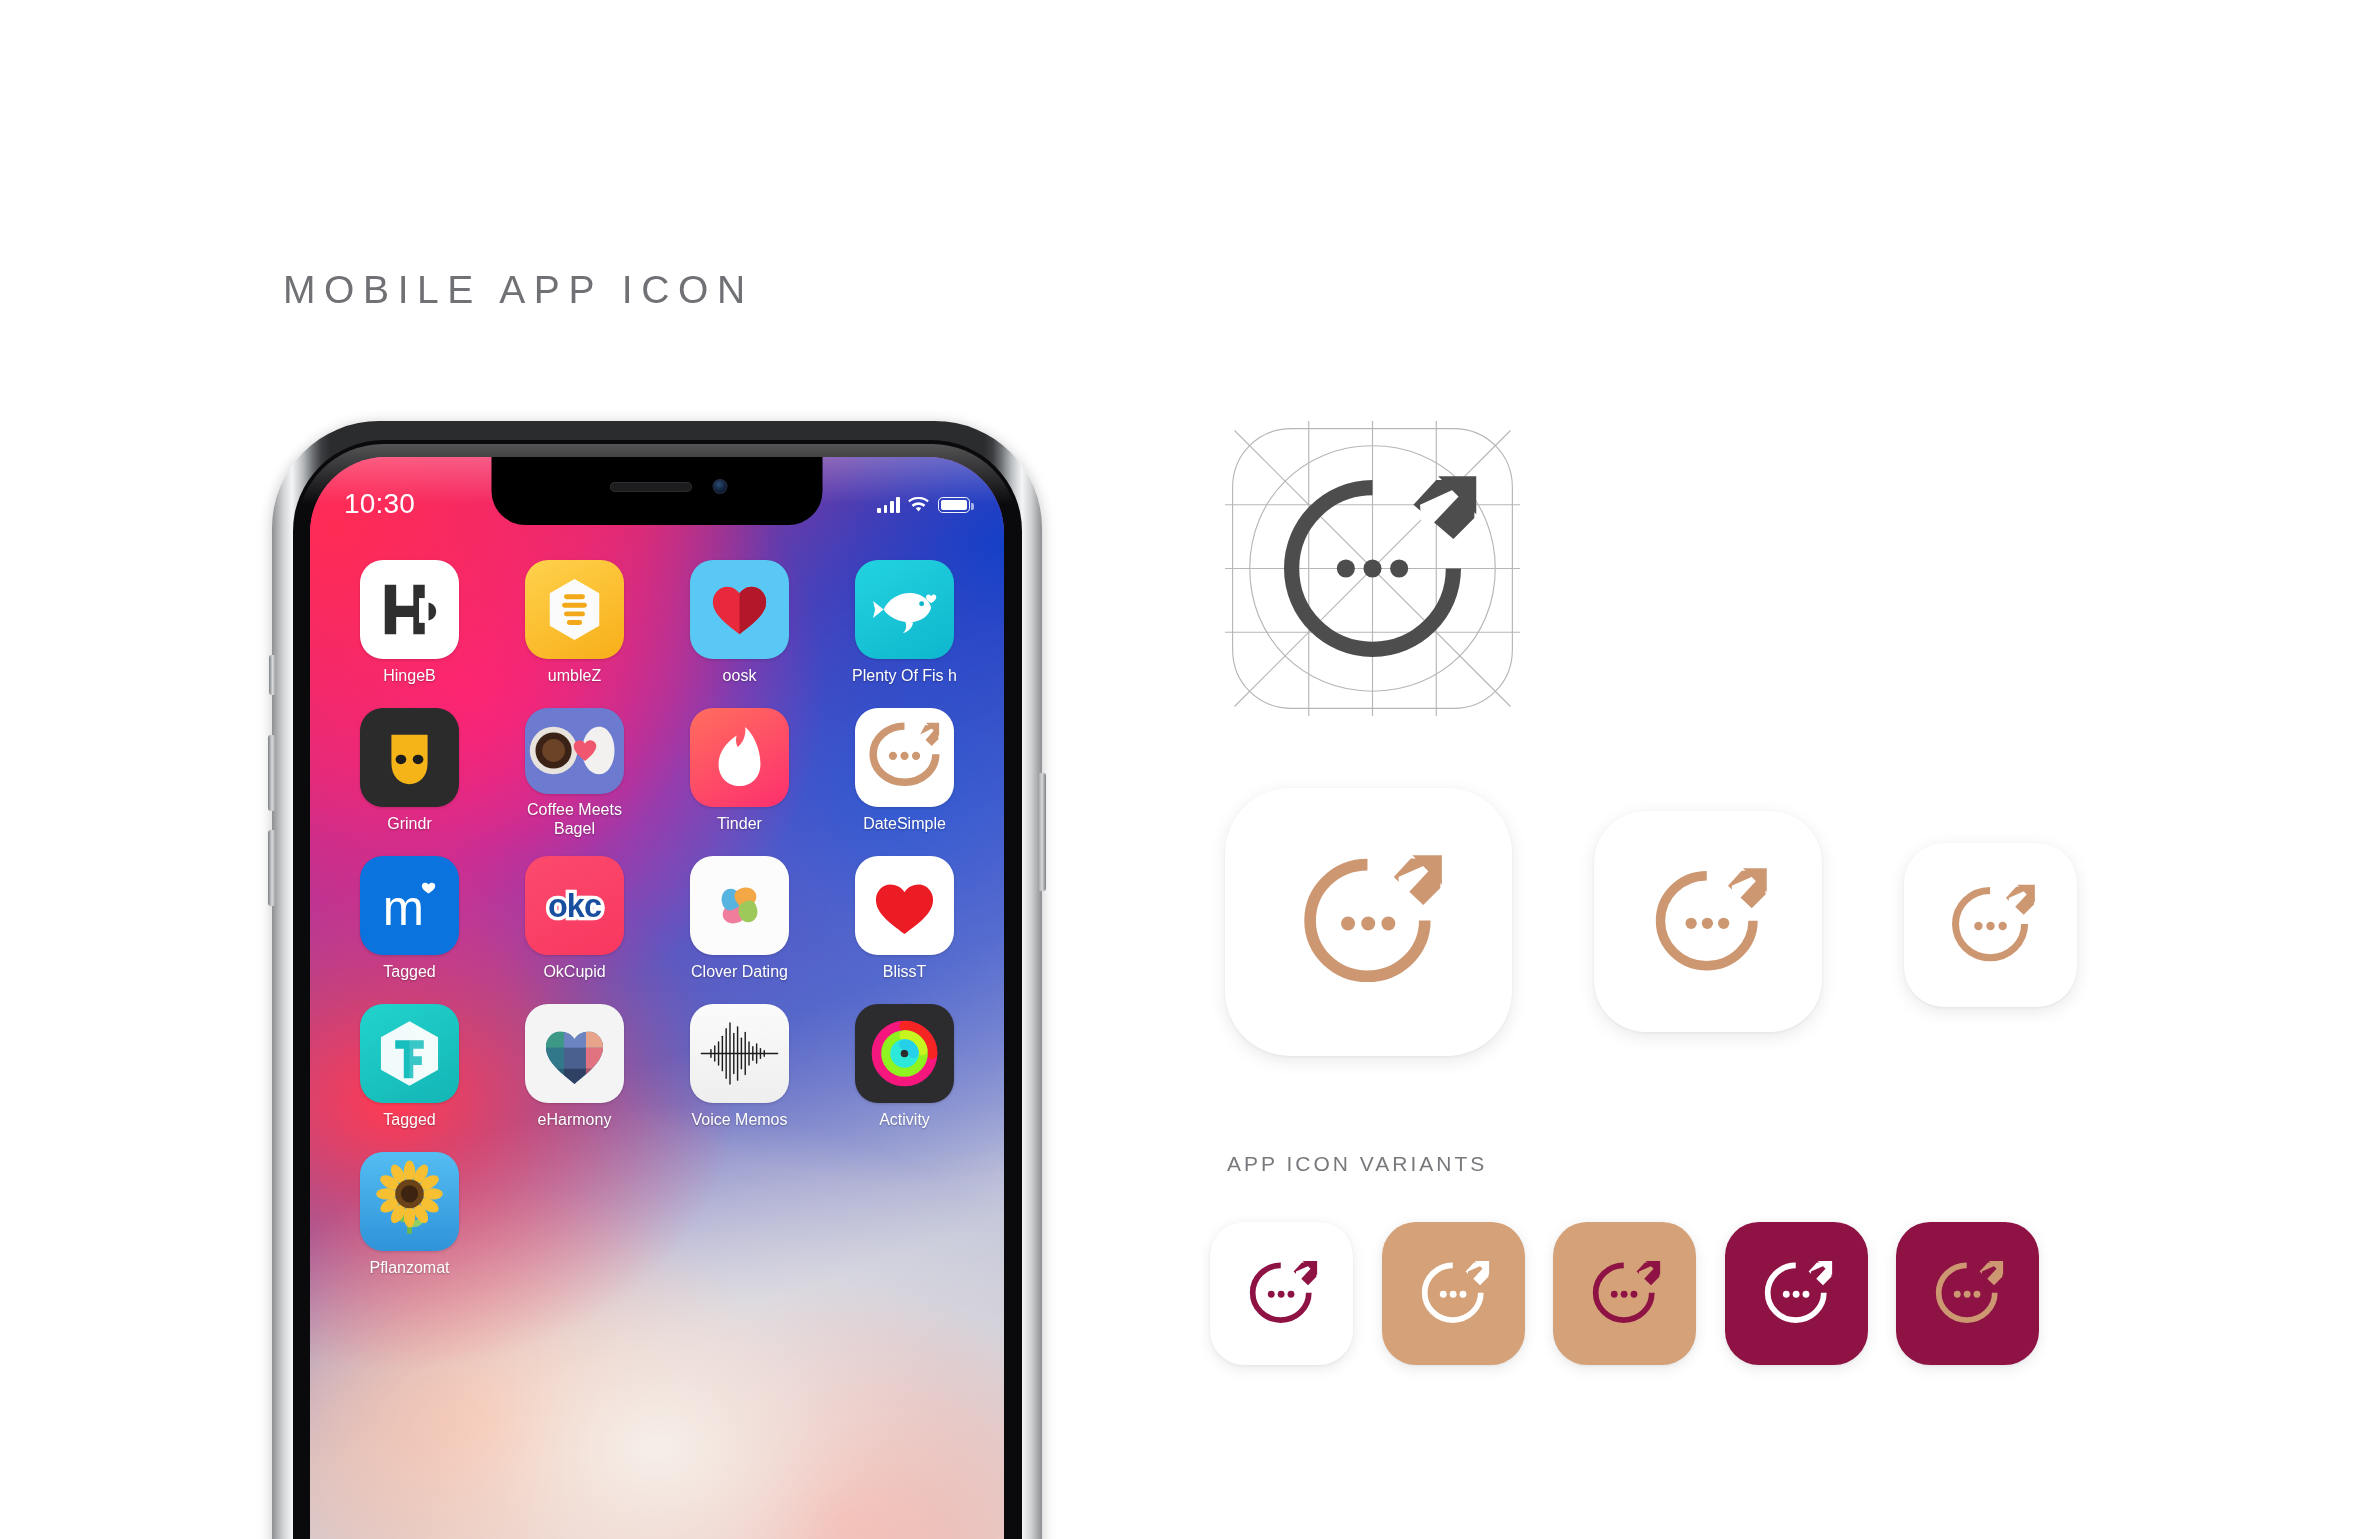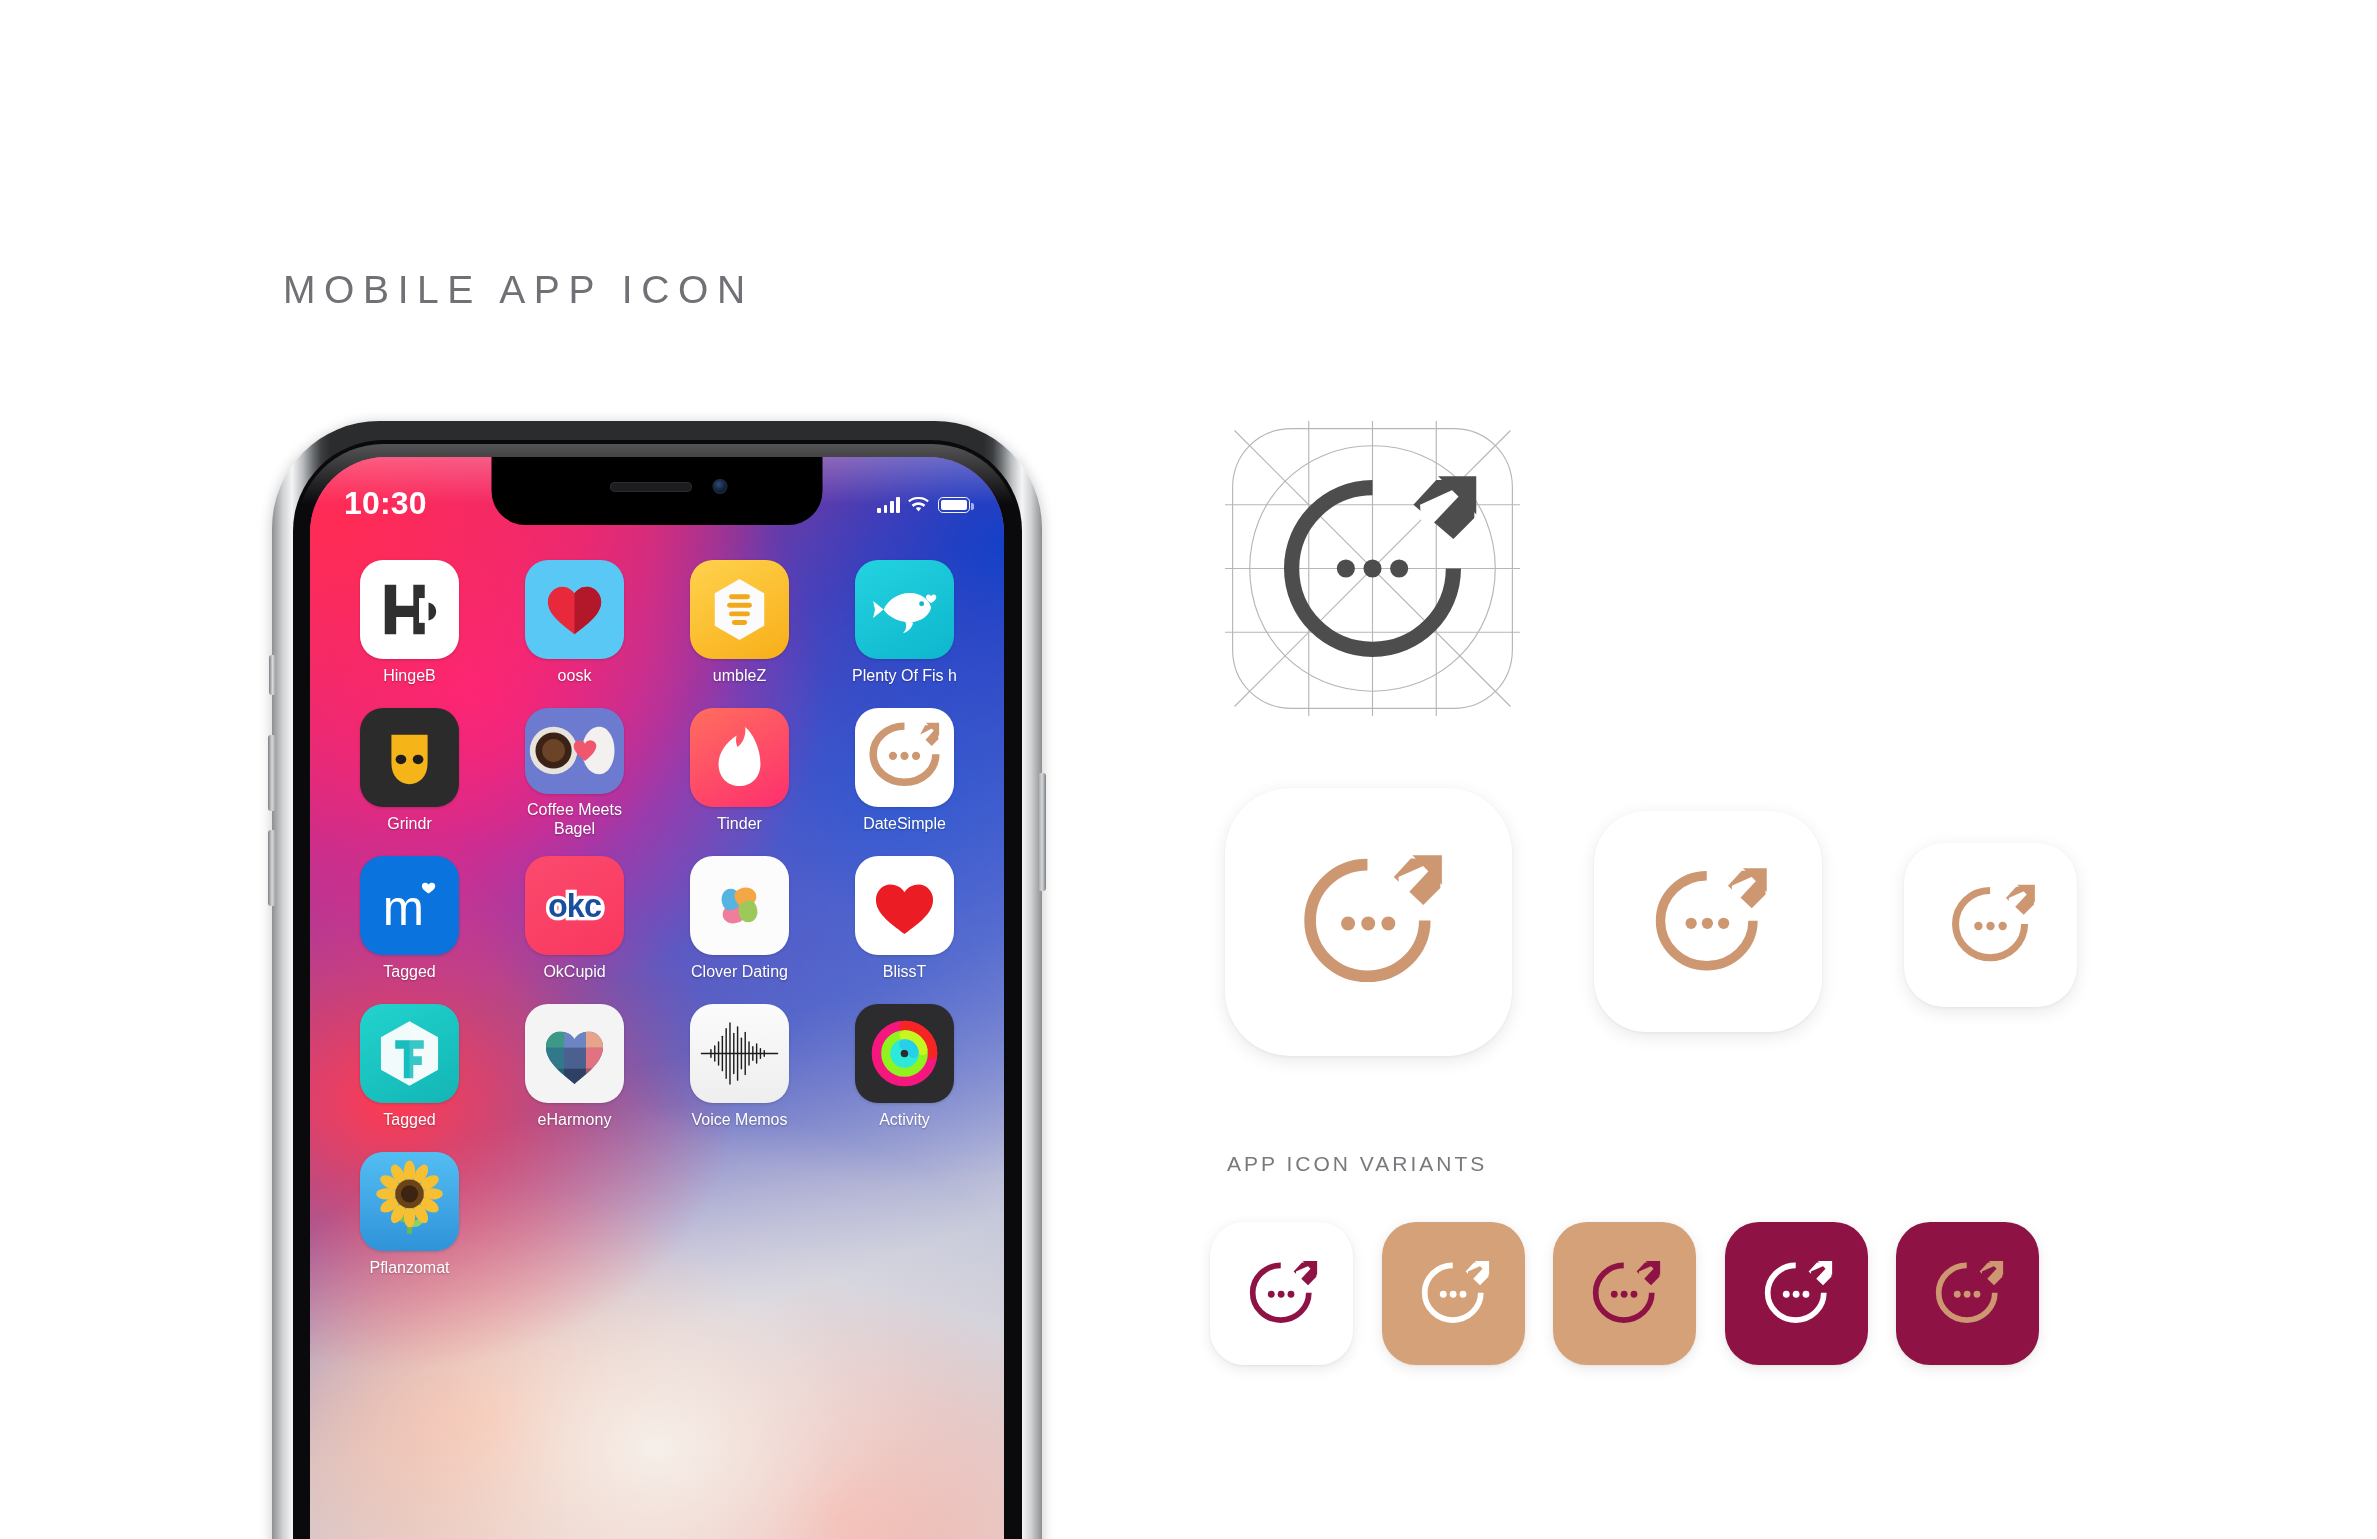--- a/index.html
+++ b/index.html
@@ -134,21 +134,21 @@
 
   
   .status-bar {
     position: absolute; top: 0; left: 0; right: 0; height: 68px;
     z-index: 7;
     display: flex; align-items: center; justify-content: space-between;
     padding: 0 34px;
     color: #fff;
   }
   .status-time {
-    font-size: 32px; font-weight: 700; letter-spacing: 0.2px;
+    font-size: 28px; font-weight: 400; letter-spacing: 0.2px;
     padding-top: 25px;
   }
   .status-right {
     display: flex; align-items: flex-end; gap: 8.6px;
     padding-top: 28.5px;
   }
   .icn-signal { display: flex; align-items: flex-end; gap: 2.4px; height: 16px; }
   .icn-signal i { display: block; width: 3.8px; background: #fff; border-radius: 1px; }
   .icn-signal i:nth-child(1) { height: 5.7px; }
   .icn-signal i:nth-child(2) { height: 8.6px; }
@@ -297,42 +297,42 @@
             <svg width="99" height="99" viewBox="0 0 104 104">
               <path d="M26 26h12v22h18V26h12v52H56V60H38v18H26z" fill="#2f2f2f"></path>
               <path d="M68 44c7 0 12 4 12 10s-5 10-12 10h-6V44z" fill="#2f2f2f"></path>
               <rect x="62" y="40" width="10" height="26" fill="#ffffff"></rect>
             </svg>
           </div>
           <div class="app-label">HingeB</div>
         </div>
 
         <div class="app-cell">
-          <div class="app-tile" style="background:#5ac8f5">
-            <svg width="99" height="99" viewBox="0 0 104 104">
-              <path d="M52 78C40 68 24 58 24 44c0-9 7-16 15-16 6 0 10 3 13 7 3-4 7-7 13-7 8 0 15 7 15 16 0 14-16 24-28 34z" fill="#e8293c"></path>
-              <path d="M52 78V35c3-4 7-7 13-7 8 0 15 7 15 16 0 14-16 24-28 34z" fill="#b2182a"></path>
-            </svg>
-          </div>
-          <div class="app-label">oosk</div>
-        </div>
-
-        <div class="app-cell">
           <div class="app-tile" style="background:linear-gradient(150deg,#ffd24d,#f8ae18)">
             <svg width="99" height="99" viewBox="0 0 104 104">
               <path d="M52 20l26 15v34L52 84 26 69V35z" fill="#fbfbfb"></path>
               <g fill="#f2a818">
                 <rect x="41" y="36" width="22" height="5.2" rx="2.6"></rect>
                 <rect x="39" y="45" width="26" height="5.2" rx="2.6"></rect>
                 <rect x="41" y="54" width="22" height="5.2" rx="2.6"></rect>
                 <rect x="44" y="63" width="16" height="5.2" rx="2.6"></rect>
               </g>
             </svg>
           </div>
           <div class="app-label">umbleZ</div>
+        </div>
+
+        <div class="app-cell">
+          <div class="app-tile" style="background:#5ac8f5">
+            <svg width="99" height="99" viewBox="0 0 104 104">
+              <path d="M52 78C40 68 24 58 24 44c0-9 7-16 15-16 6 0 10 3 13 7 3-4 7-7 13-7 8 0 15 7 15 16 0 14-16 24-28 34z" fill="#e8293c"></path>
+              <path d="M52 78V35c3-4 7-7 13-7 8 0 15 7 15 16 0 14-16 24-28 34z" fill="#b2182a"></path>
+            </svg>
+          </div>
+          <div class="app-label">oosk</div>
         </div>
 
         <div class="app-cell">
           <div class="app-tile" style="background:linear-gradient(150deg,#23d3e0,#0eb6cd)">
             <svg width="99" height="99" viewBox="0 0 104 104">
               <path d="M30 52c6-13 20-19 32-17 9 1.5 16 7 18 15-2 8-9 13.5-18 15-12 2-26-4-32-13z" fill="#fff"></path>
               <path d="M30 52l-11-9 2 9-2 9z" fill="#fff"></path>
               <path d="M52 63c3 6 2 11-2 14 5-1 10-5 11-11z" fill="#fff"></path>
               <circle cx="70" cy="46" r="2.6" fill="#0eb6cd"></circle>
               <path d="M80 38c1.6-2.6 5.4-2.1 5.4 1 0 2.4-3 4.6-5.4 6.2-2.4-1.6-5.4-3.8-5.4-6.2 0-3.1 3.8-3.6 5.4-1z" fill="#fff"></path>

